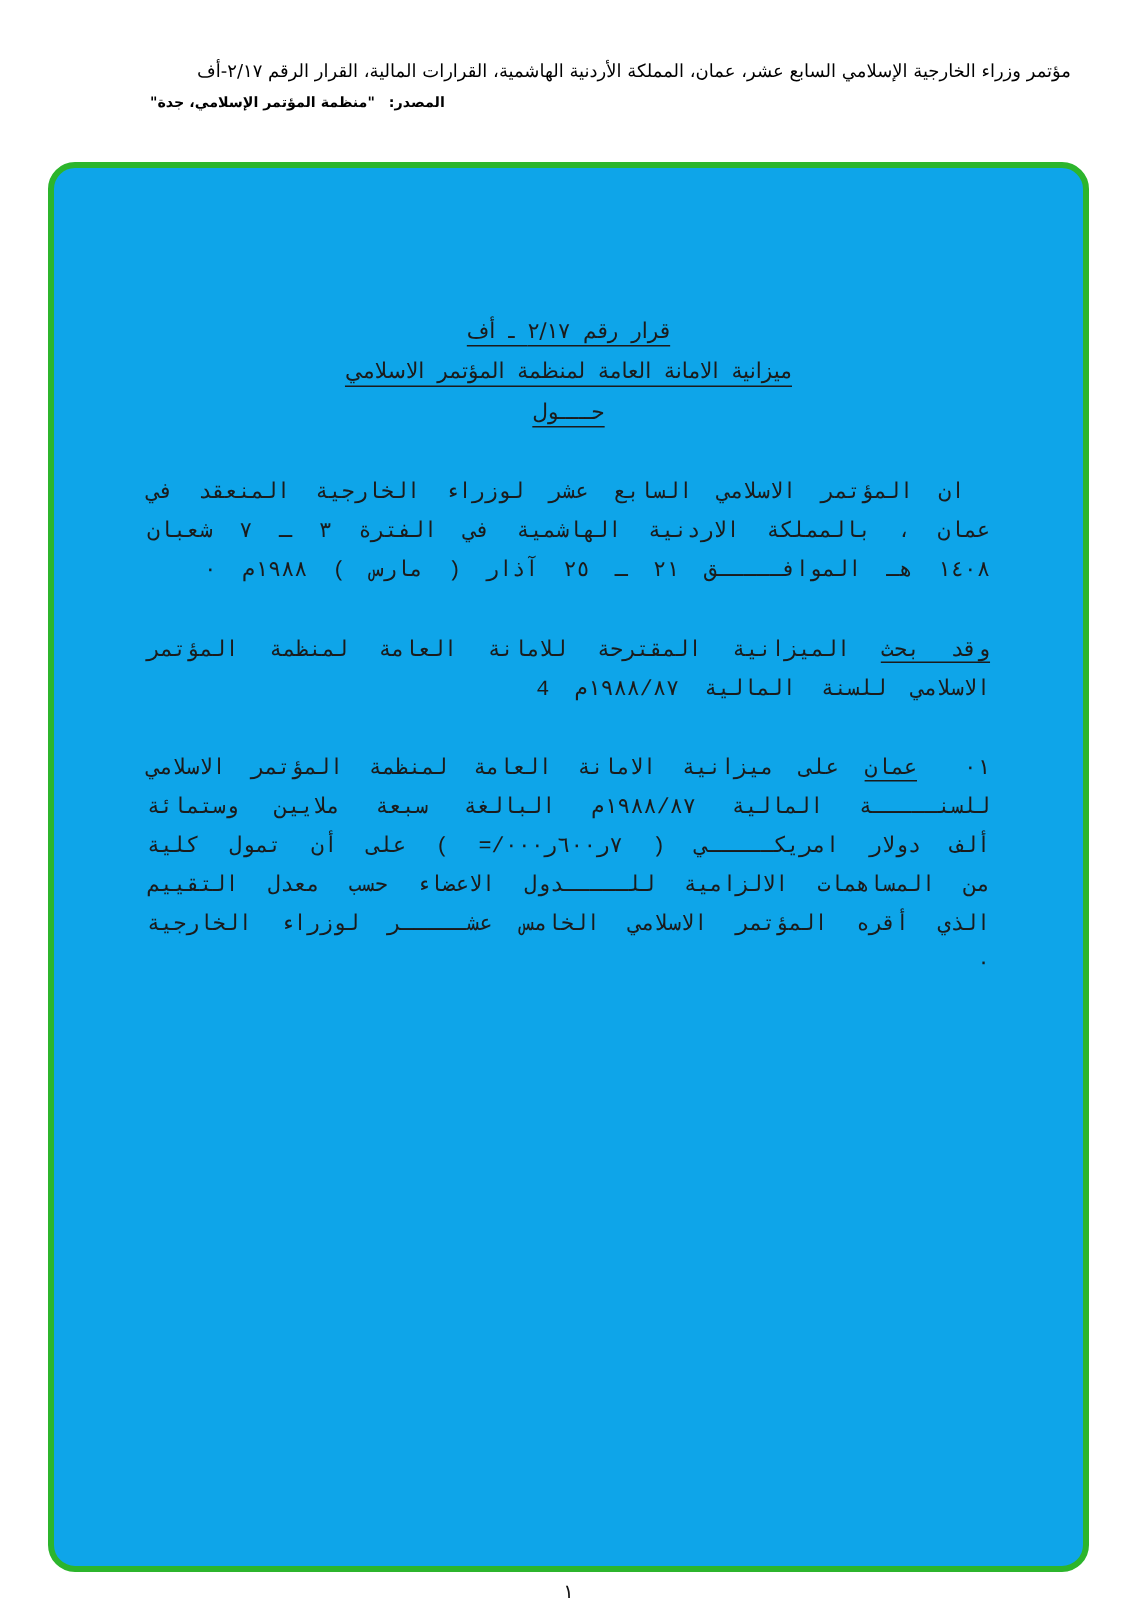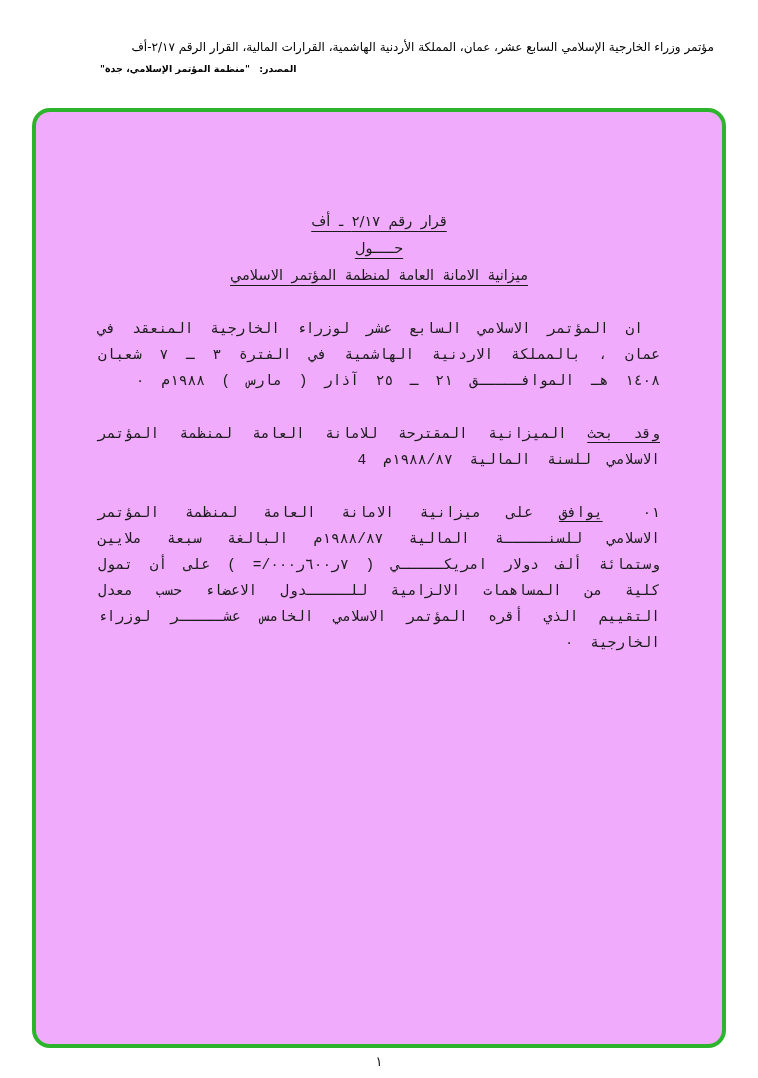--- a/index.html
+++ b/index.html
@@ -33,21 +33,21 @@
   .src-label { margin-left: 6px; text-align: center; }
   .frame {
     position: absolute;
     left: 32px;
     top: 108px;
     width: 694px;
     height: 940px;
     border: 4px solid #2cb52c;
     border-radius: 18px;
     padding: 96px 62px 0 62px;
-    background: #f0abfc;
+    background: #0ea5e9;
   }
   .title-block {
     text-align: center;
     font-size: 14.5px;
     line-height: 27px;
     word-spacing: 4px;
     margin-bottom: 27px;
   }
   .title-line {
     text-decoration: underline;
@@ -89,38 +89,38 @@
     <div class="source">
       <span class="src-label">المصدر:</span>
       <span class="src-value">"منظمة المؤتمر الإسلامي، جدة"</span>
     </div>
   </div>
 
   <div class="frame">
 
     <div class="title-block">
       <div class="title-line">قرار رقم ٢/١٧ ـ أف</div>
+      <div class="title-line">ميزانية الامانة العامة لمنظمة المؤتمر الاسلامي</div>
       <div class="title-line">حـــــول</div>
-      <div class="title-line">ميزانية الامانة العامة لمنظمة المؤتمر الاسلامي</div>
     </div>
 
     <p class="para indent">
       <span>ان المؤتمر الاسلامي السابع عشر لوزراء الخارجية المنعقد في عمان ، بالمملكة الاردنية الهاشمية في الفترة ٣ ـ ٧ شعبان ١٤٠٨ هـ الموافـــــق ٢١ ـ ٢٥ آذار ( مارس ) ١٩٨٨م ٠</span>
     </p>
 
     <p class="para">
       <span class="u">وقد بحث</span>
       <span>الميزانية المقترحة للامانة العامة لمنظمة المؤتمر الاسلامي للسنة المالية ١٩٨٨/٨٧م 4</span>
     </p>
 
 
 
     <p class="para item">
       <span class="num">٠١</span>
-      <span class="u">يوافق</span>
+      <span class="u">عمان</span>
       <span>على ميزانية الامانة العامة لمنظمة المؤتمر الاسلامي للسنـــــة المالية ١٩٨٨/٨٧م البالغة سبعة ملايين وستمائة ألف دولار امريكـــــي ( ٧ر٦٠٠ر٠٠٠/= ) على أن تمول كلية من المساهمات الالزامية للـــــدول الاعضاء حسب معدل التقييم الذي أقره المؤتمر الاسلامي الخامس عشـــــر لوزراء الخارجية ٠</span>
     </p>
 
   </div>
 
   <div class="page-number">١</div>
 
 </div>
 
 </body></html>

